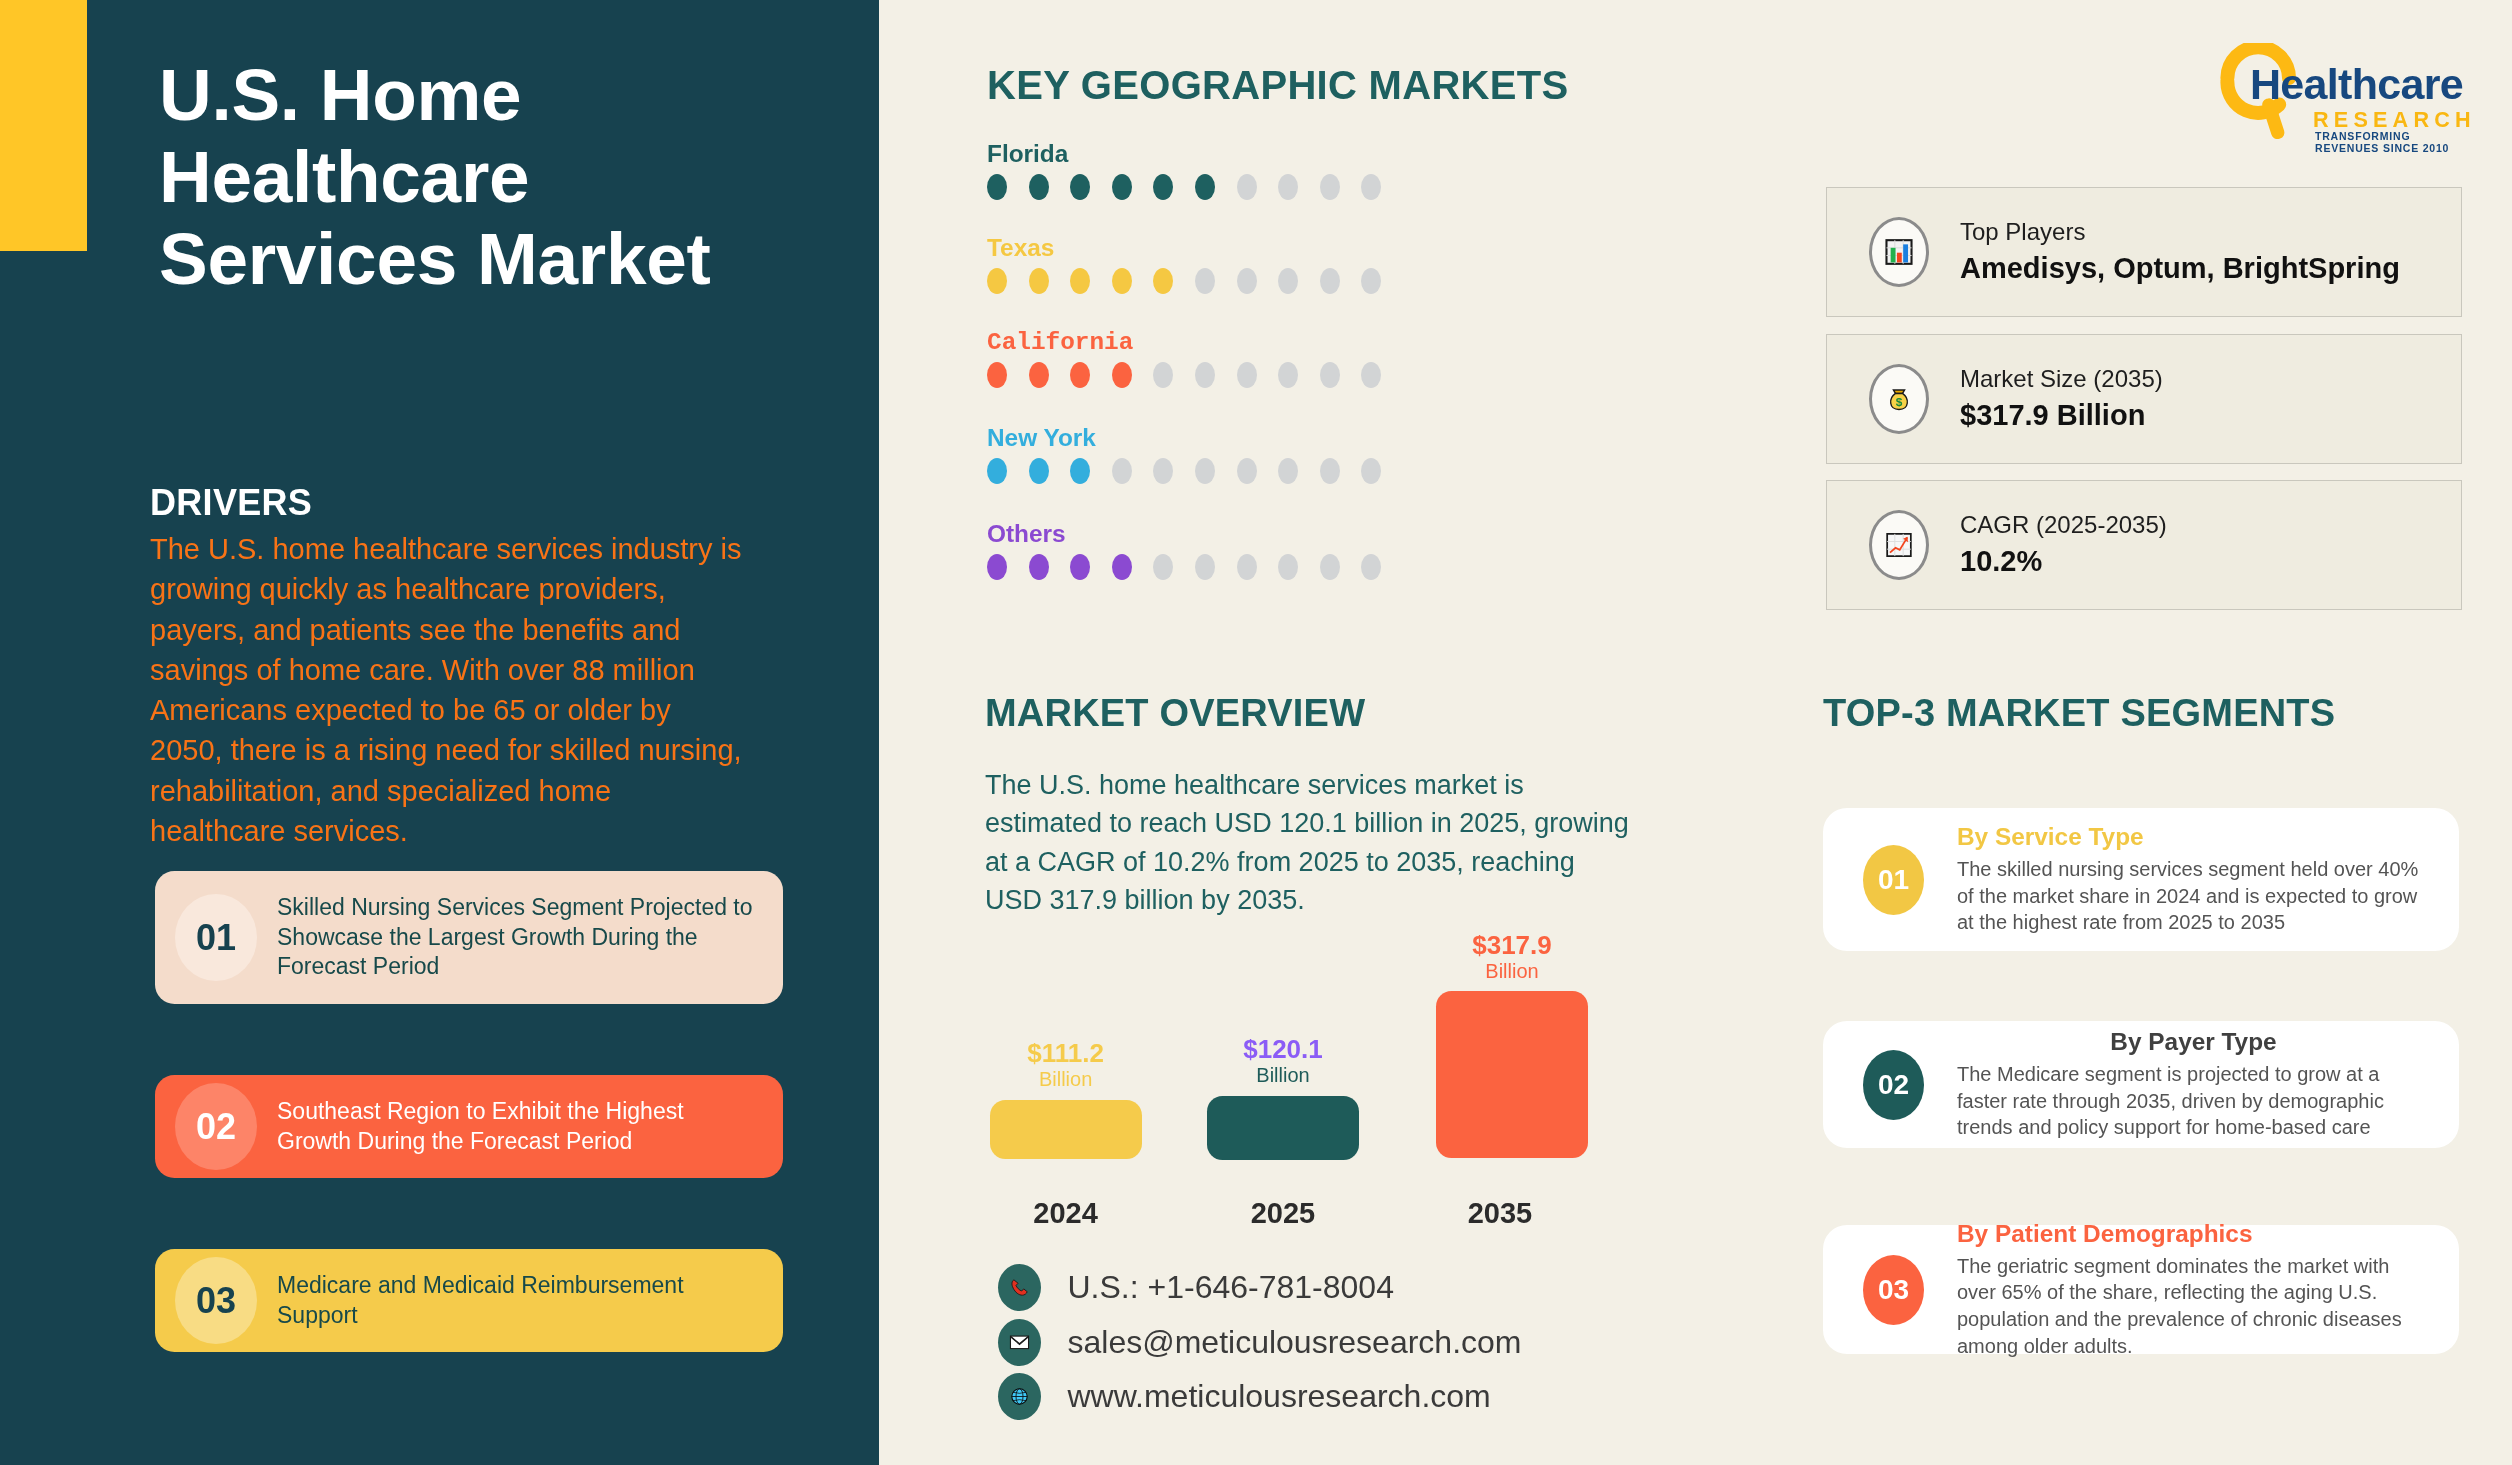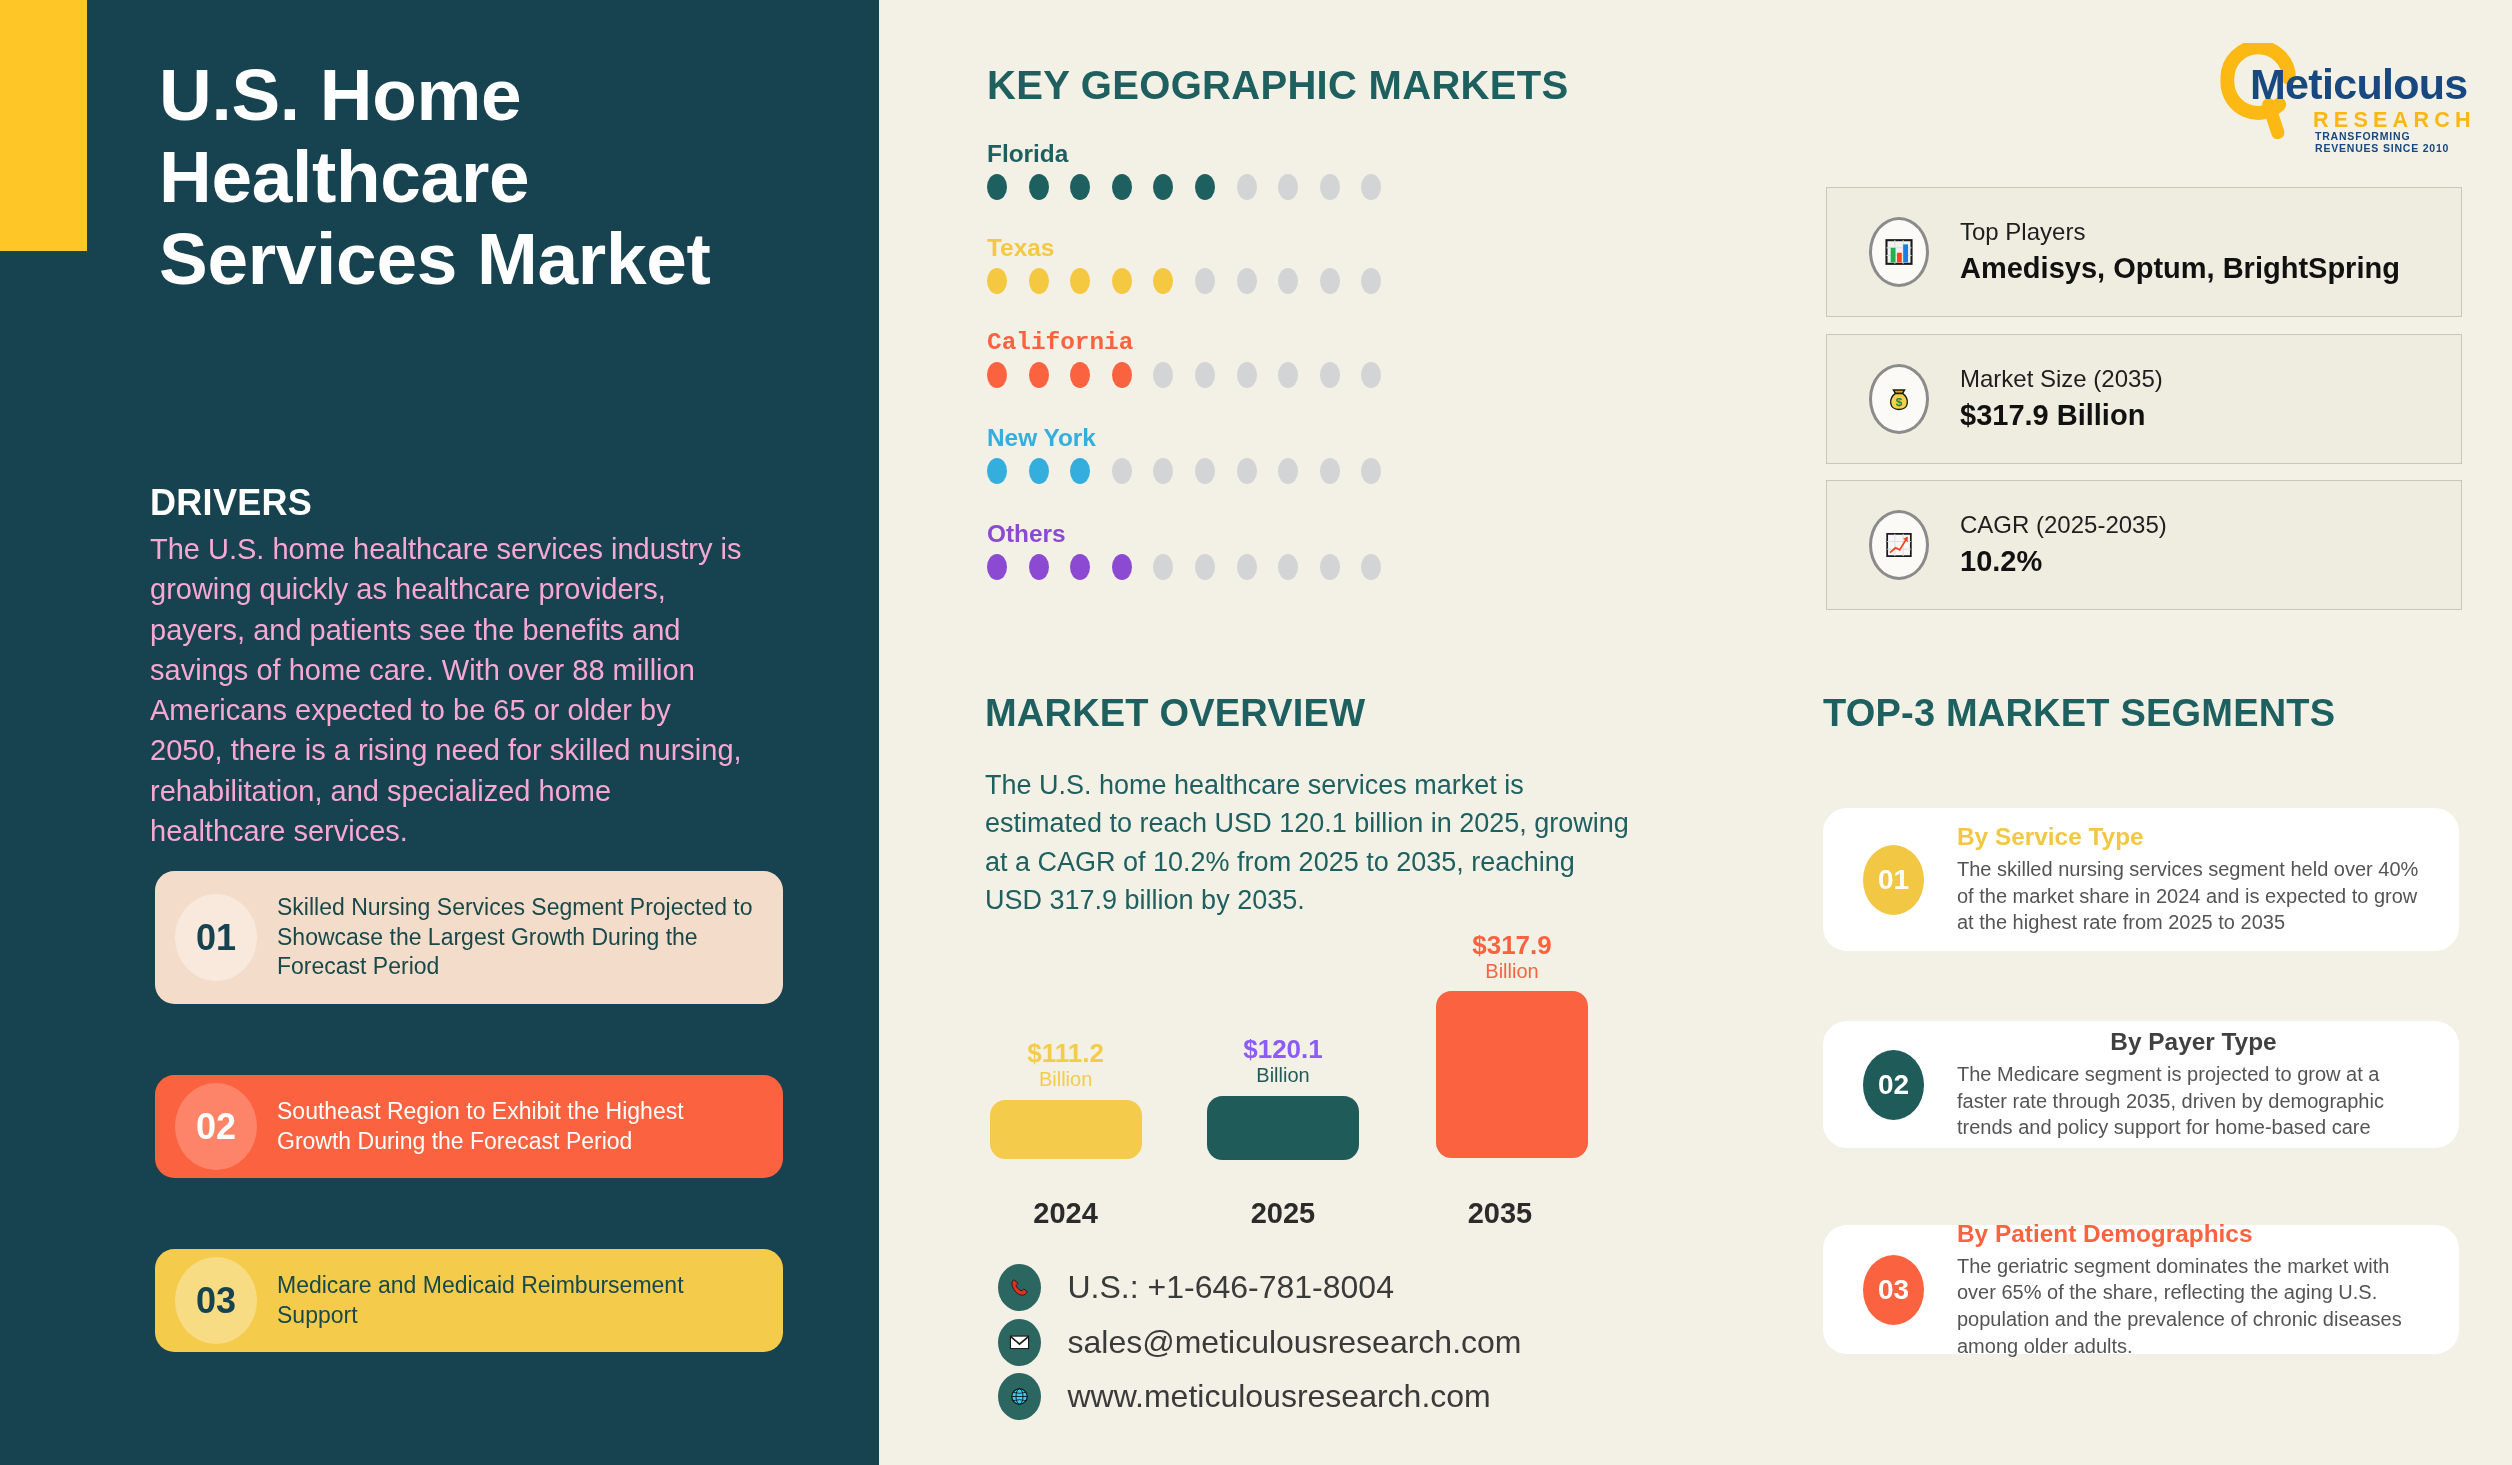--- a/index.html
+++ b/index.html
@@ -24,21 +24,21 @@
     position:absolute; left:159px; top:54px; width:628px;
     color:#ffffff; font-size:73px; font-weight:bold; line-height:1.12;
     letter-spacing:-0.3px;
   }
   #drivers-heading{
     position:absolute; left:150px; top:482px;
     color:#ffffff; font-size:36px; font-weight:bold; letter-spacing:0.3px;
   }
   #drivers-body{
     position:absolute; left:150px; top:529px; width:593px;
-    color:#f9a8d4; font-size:29px; line-height:1.39;
+    color:#f97316; font-size:29px; line-height:1.39;
   }
 
   .driver-card{
     position:absolute; left:155px; width:628px;
     border-radius:19.5px;
     display:flex; align-items:center;
   }
   .driver-num-wrap{
     width:122px; flex:0 0 122px; display:flex; align-items:center; justify-content:center;
     position:relative; align-self:stretch;
@@ -202,21 +202,21 @@
     <div class="driver-text">Medicare and Medicaid Reimbursement Support</div>
   </div>
 </div>
 
 <div id="logo">
   <svg id="logo-glass" width="147" height="98" viewBox="0 0 210 140">
     <path d="M22 50 A44 44 0 0 1 110 50" stroke="#fdb913" stroke-width="20" fill="none" stroke-linecap="round"></path>
     <path d="M22 56 A44 44 0 0 0 96 88" stroke="#fdb913" stroke-width="20" fill="none" stroke-linecap="round"></path>
     <rect x="78" y="78" width="19" height="60" rx="9" fill="#fdb913" transform="rotate(-18 88 108)"></rect>
   </svg>
-  <div id="logo-word">Meticulous</div>
+  <div id="logo-word">Healthcare</div>
   <div id="logo-research">RESEARCH</div>
   <div id="logo-tagline">TRANSFORMING  REVENUES  SINCE  2010</div>
 </div>
 
 <div id="geo-title">KEY GEOGRAPHIC MARKETS</div>
 <div id="geo-rows">
     <div class="geo-row" style="top: 140px;">
       <div class="geo-label" style="color: rgb(30, 96, 96);">Florida</div>
       <div class="geo-dots">
         <div class="geo-dot" style="background: rgb(30, 96, 96);"></div>

